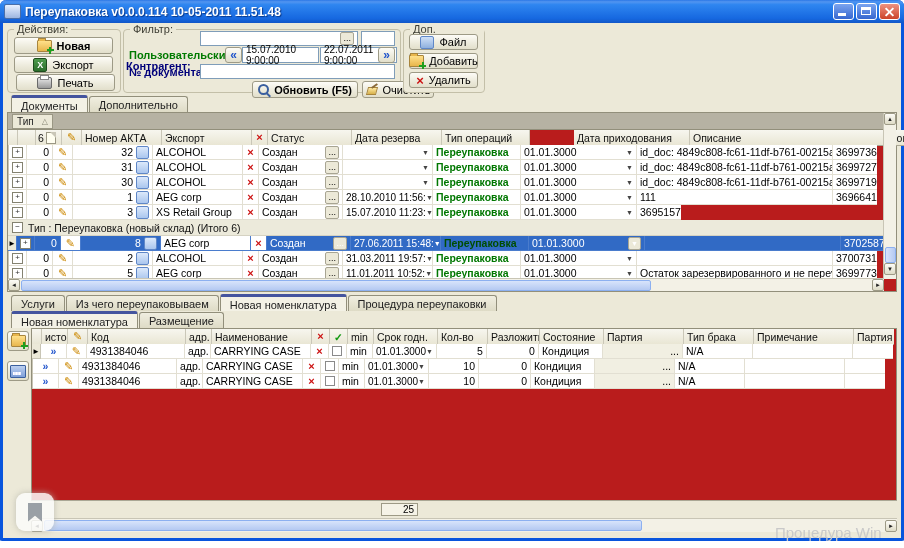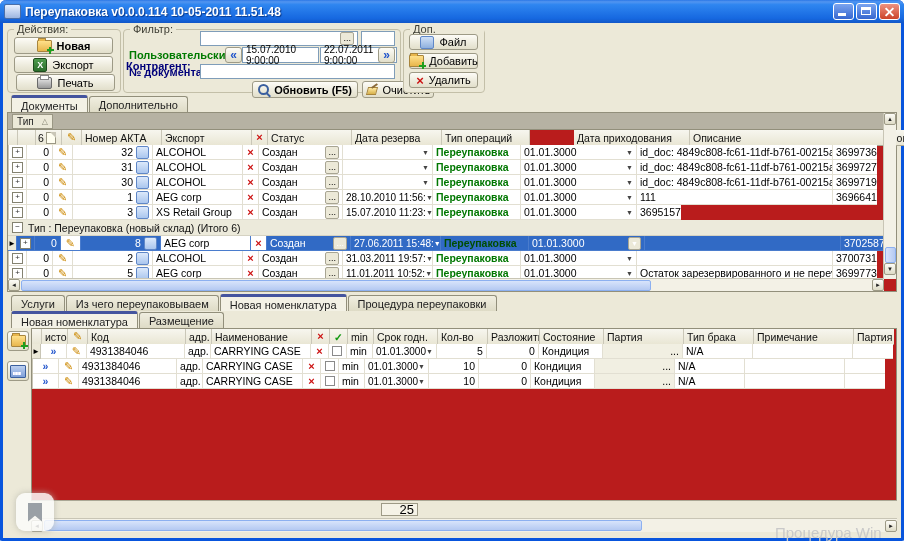--- a/index.html
+++ b/index.html
@@ -83,21 +83,21 @@
   
   .sb-h{position:absolute;background:#f3f1e6;border-top:1px solid #c8c5b5;display:flex;align-items:center;}
   .sb-v{position:absolute;background:#f3f1e6;border-left:1px solid #c8c5b5;display:flex;flex-direction:column;align-items:center;}
   .sb-btn{width:12px;height:12px;background:linear-gradient(#fdfcf7,#dedbc6);border:1px solid #9d9a86;border-radius:2px;
     display:flex;align-items:center;justify-content:center;font-size:6px;color:#222;box-sizing:border-box;flex:none;}
   .sb-thumb-h{height:11px;background:linear-gradient(#d8e4fb,#b4c9f2);border:1px solid #8cb0f0;border-radius:2px;box-sizing:border-box;}
   .sb-thumb-v{width:11px;background:linear-gradient(90deg,#d8e4fb,#b4c9f2);border:1px solid #8cb0f0;border-radius:2px;box-sizing:border-box;}
   .chk{width:10px;height:10px;background:#fff;border:1px solid #8a8a8a;box-sizing:border-box;flex:none;}
   
   .footerbar{position:absolute;background:#ece9d8;border-top:1px solid #aaa795;border-bottom:1px solid #aaa795;}
-  .footer-box{position:absolute;top:2px;width:37px;height:13px;background:#f5f3e7;border:1px solid #9d9a86;font-size:13px;
+  .footer-box{position:absolute;top:2px;width:37px;height:13px;background:#f5f3e7;border:1px solid #9d9a86;font-size:10px;
     display:flex;align-items:center;justify-content:flex-end;padding:0 3px;box-sizing:border-box;}
   .bookmark-wrap{position:absolute;left:13px;top:493px;width:38px;height:38px;border-radius:9px;background:rgba(252,252,250,0.85);
     box-shadow:0 0 6px rgba(180,180,170,0.8);display:flex;align-items:center;justify-content:center;z-index:30;}
   .bookmark{width:14px;height:19px;background:#9aa0a6;clip-path:polygon(0 0,100% 0,100% 100%,50% 70%,0 100%);}
   .watermark{position:absolute;right:2px;top:524px;font-size:15px;color:#c9c9c9;white-space:nowrap;z-index:40;width:140px;overflow:hidden;}
 </style>
 </head>
 <body>
 
 <div class="stage">

